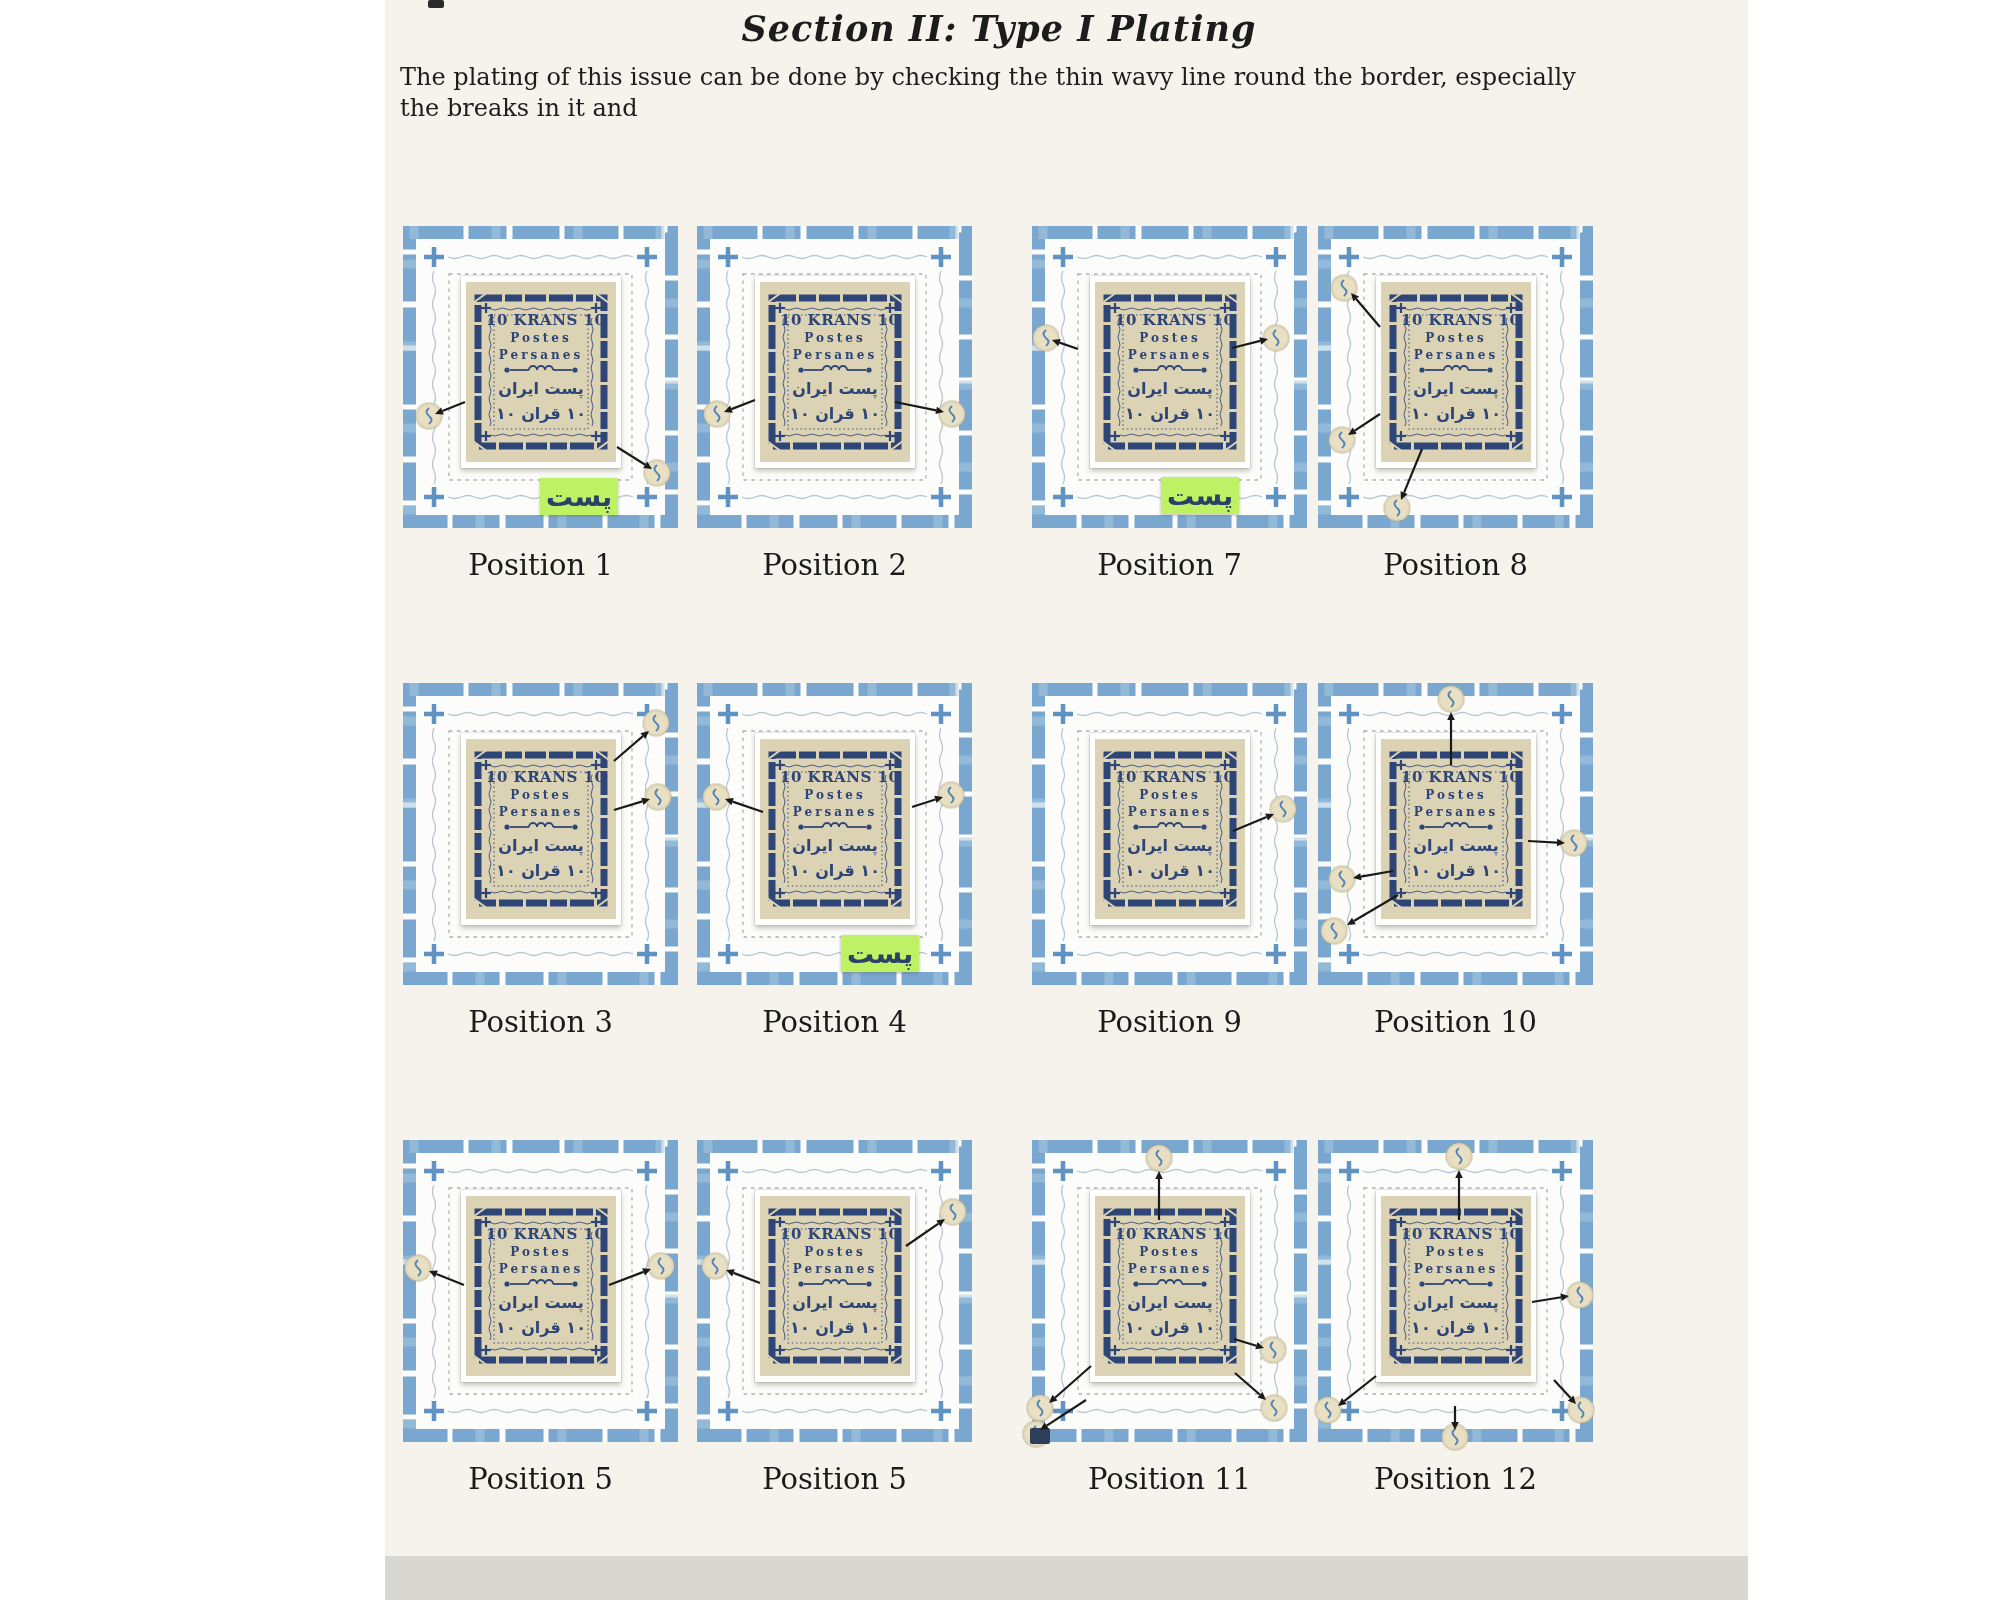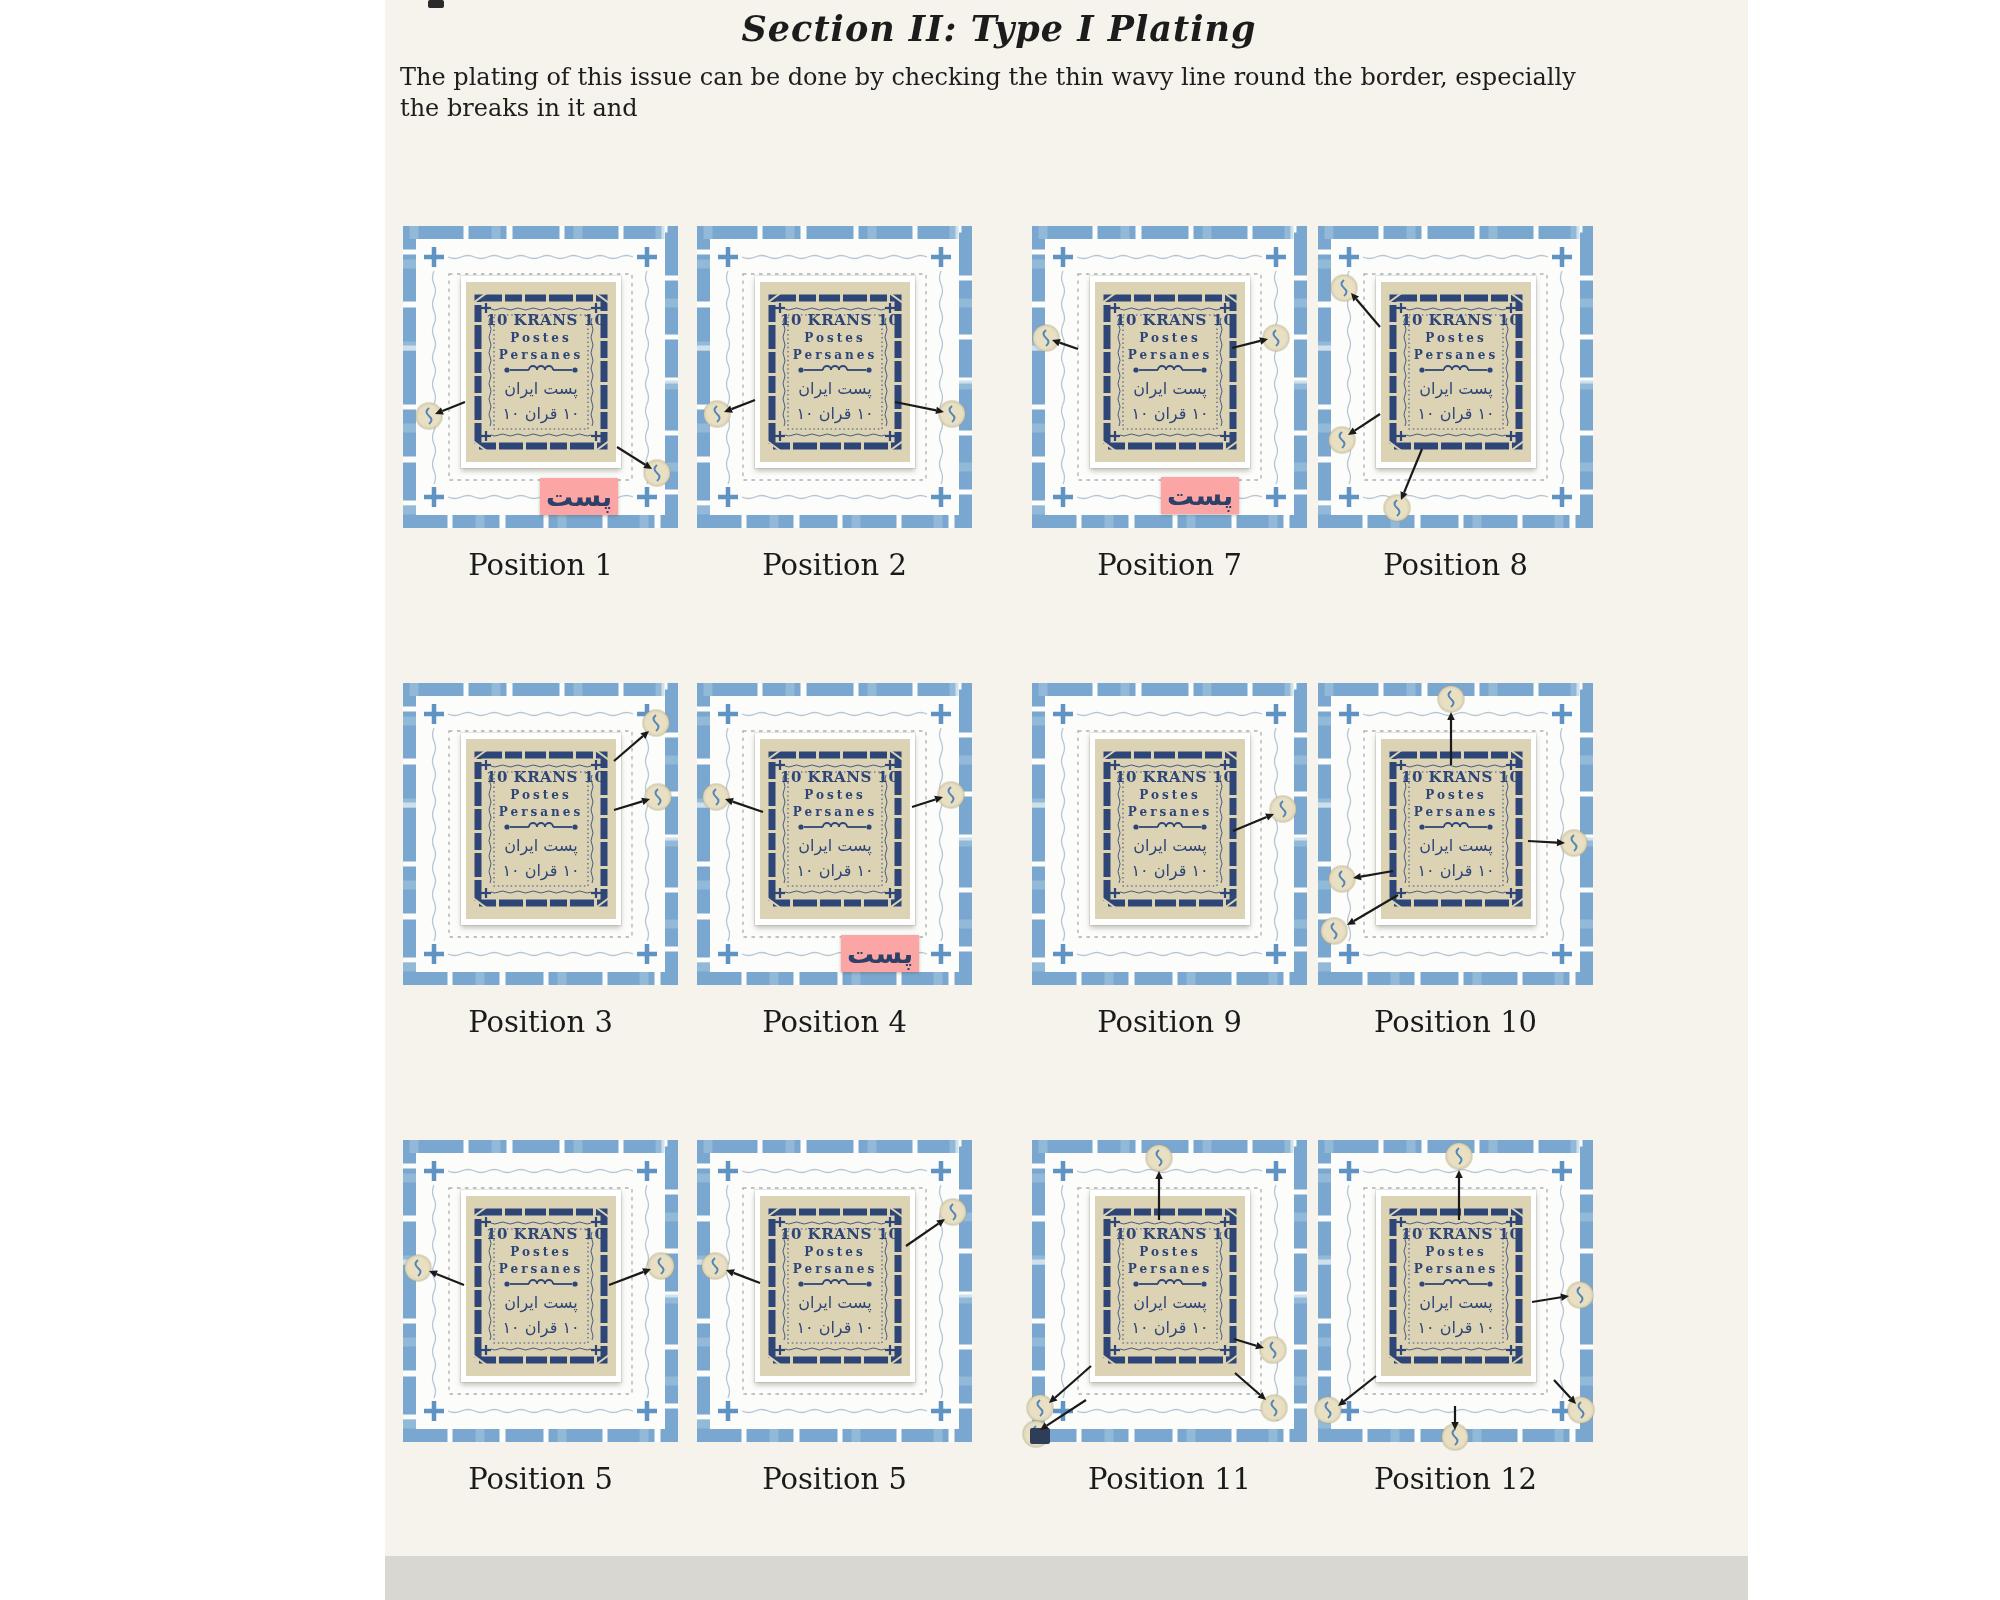--- a/index.html
+++ b/index.html
@@ -14,22 +14,22 @@
   .card-wrap{position:absolute;width:275px;height:302px;}
   .card{position:absolute;left:0;top:0;width:275px;height:302px;background:#fcfcfa;overflow:visible;}
   .card-decor{position:absolute;left:0;top:0;overflow:visible;}
   .mount{position:absolute;left:58px;top:50px;width:160px;height:192px;background:#ffffff;
          box-shadow:0 3px 5px rgba(90,85,70,.35),0 0 0 1px rgba(200,195,180,.35);}
   .stamp-decor{position:absolute;left:0;top:0;}
   .stamp-text{position:absolute;left:25px;top:34px;width:110px;text-align:center;color:#2e4677;}
   .st-line1{font-size:15px;font-weight:bold;letter-spacing:.5px;line-height:20px;white-space:nowrap;}
   .st-line2,.st-line3{font-size:12px;font-weight:bold;letter-spacing:3px;line-height:17px;}
   .st-orn{height:12px;line-height:10px;}
-  .st-farsi1,.st-farsi2{font-family:"DejaVu Sans",sans-serif;direction:rtl;font-size:16px;font-weight:normal;line-height:25px;white-space:nowrap;}
-  .tab{position:absolute;width:78px;height:37px;background:#fca5a5;box-shadow:0 1px 3px rgba(90,85,70,.4);
+  .st-farsi1,.st-farsi2{font-family:"DejaVu Sans",sans-serif;direction:rtl;font-size:16px;font-weight:bold;line-height:25px;white-space:nowrap;}
+  .tab{position:absolute;width:78px;height:37px;background:#bef264;box-shadow:0 1px 3px rgba(90,85,70,.4);
        display:flex;align-items:center;justify-content:center;}
   .tab span{font-family:"DejaVu Sans",sans-serif;direction:rtl;font-size:27px;font-weight:bold;color:#2c4068;line-height:30px;}
   .pin{position:absolute;width:26px;height:26px;border-radius:50%;background:#e9e0c3;
        box-shadow:inset 0 0 3px rgba(80,70,40,.3),0 0 0 1px rgba(170,160,120,.35);}
   .pin svg{position:absolute;left:0;top:0;}
   .arrow-layer{position:absolute;left:0;top:0;overflow:visible;pointer-events:none;}
   .corner-mark{position:absolute;left:-2px;top:288px;width:20px;height:16px;background:#2e3d58;border-radius:2px;}
   .pos-label{position:absolute;width:275px;top:322px;text-align:center;font-size:29px;color:#1a1a1a;}
 </style>
 </head>

